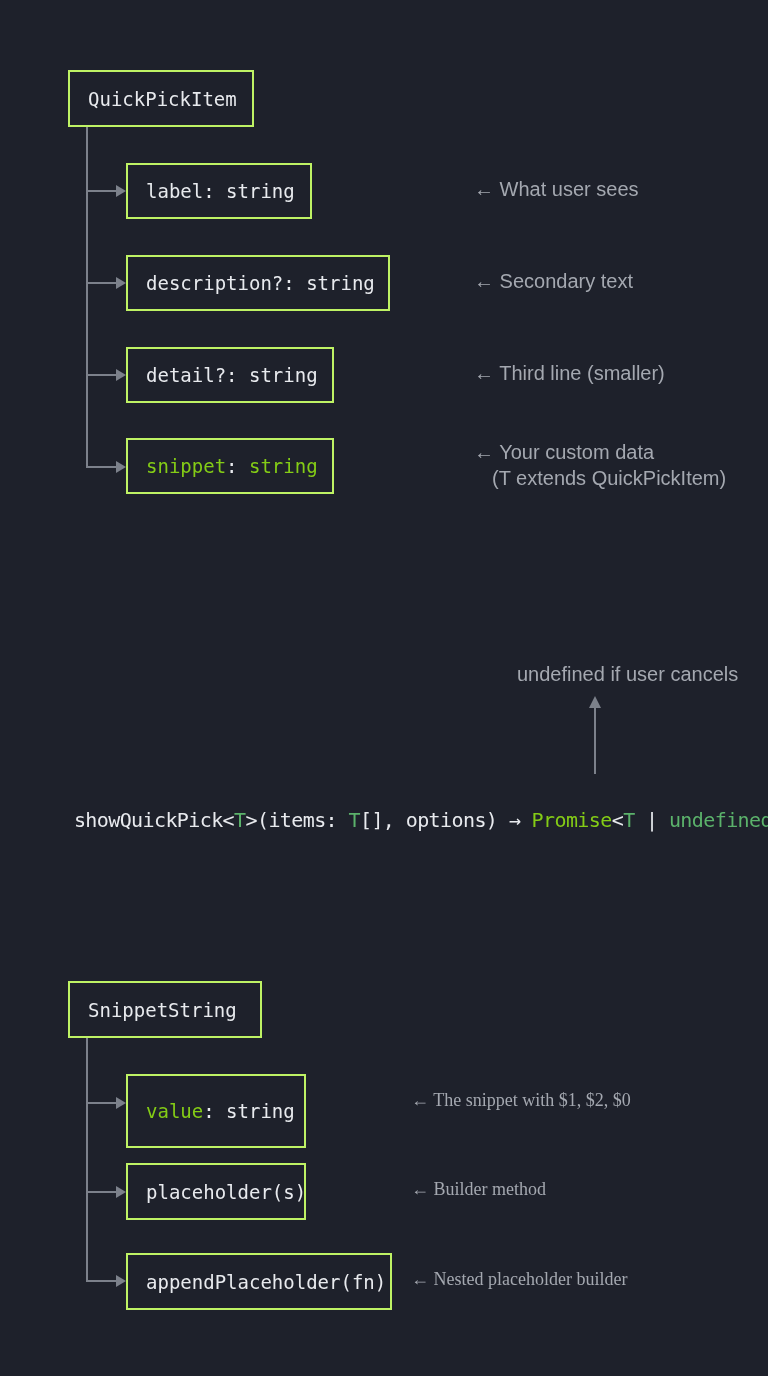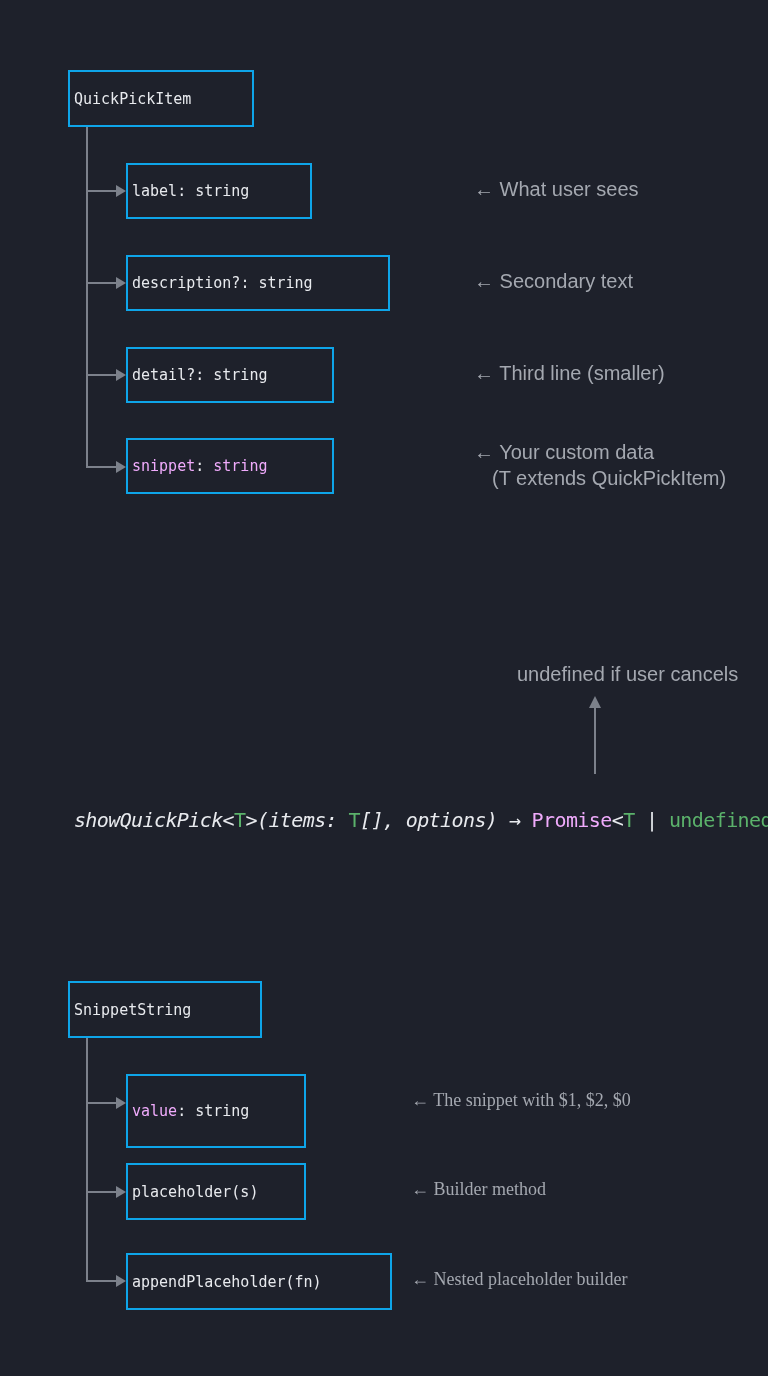--- a/index.html
+++ b/index.html
@@ -3,38 +3,38 @@
 <meta charset="utf-8">
 <style>
   html, body { margin:0; padding:0; }
   body {
     width:768px; height:1376px; background:#1e212b; position:relative; overflow:hidden;
     color:#e4e6ea;
   }
   .mono { font-family:Liberation Serif, serif; }
   .sans { font-family:"Liberation Sans","DejaVu Sans",sans-serif;margin-left:45px; }
   .box {
-    position:absolute; border:2px solid #0ea5e9; box-sizing:border-box;
-    display:flex; align-items:center; padding-left:4px;
-    font-family:"DejaVu Sans Mono","Liberation Mono",monospace; font-size:15px; color:#e8eaee;
+    position:absolute; border:2px solid #bef264; box-sizing:border-box;
+    display:flex; align-items:center; padding-left:18px;
+    font-family:"DejaVu Sans Mono","Liberation Mono",monospace; font-size:19px; color:#e8eaee;
     white-space:pre;
   }
   .vline { position:absolute; width:2px; background:#7c818b; }
   .hline { position:absolute; height:2px; background:#7c818b; }
   .arrowhead {
     position:absolute; width:0; height:0;
     border-top:6px solid transparent; border-bottom:6px solid transparent;
     border-left:10px solid #7c818b;
   }
   .note { position:absolute; color:#a4a8b0; white-space:pre; }
   .note.sans { font-size:20px; }
   .note.mono { font-size:18px; }
-  .blue { color:#f0abfc; }
+  .blue { color:#84cc16; }
   .green { color:#5bb26b; }
-  .white { color:#e8eaee;font-style:italic; }
+  .white { color:#e8eaee; }
   .sig { position:absolute; left:51px; top:784px; font-size:20px; white-space:pre;
          font-family:"DejaVu Sans Mono","Liberation Mono",monospace; letter-spacing:-0.6px; }
 </style>
 </head>
 <body>
 
 <div class="box" style="left:68px;top:70px;width:186px;height:57px;">
   <span>QuickPickItem</span>
 </div>
 <div class="vline" style="left:86px;top:127px;height:340px;"></div>

